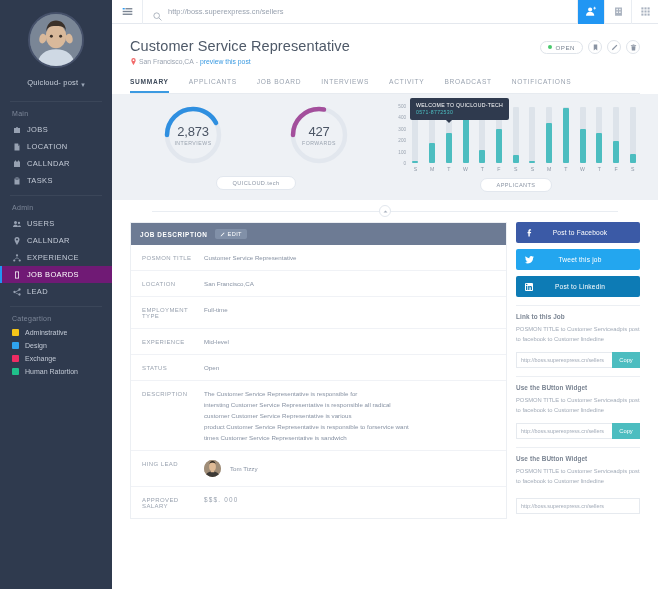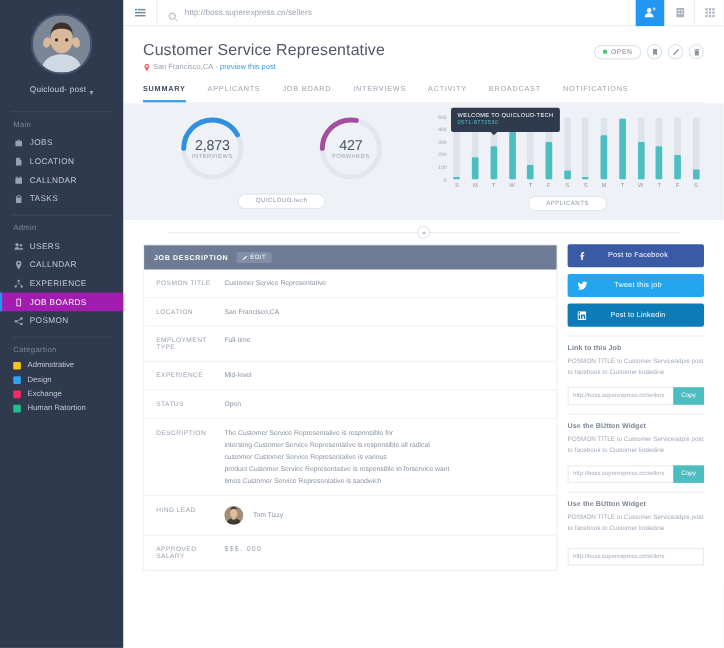--- a/index.html
+++ b/index.html
@@ -43,21 +43,21 @@
   }
   .nav-item {
     display: flex; align-items: center; gap: 6px;
     padding: 4px 0 4px 12px;
     font-size: 7.5px; color: #c3cad6; letter-spacing: .35px;
     position: relative;
     cursor: pointer;
   }
   .nav-item .ic { width: 9px; height: 9px; display:flex; align-items:center; justify-content:center; color:#97a1b2; flex:0 0 9px;}
   .nav-item .ic svg { width: 8px; height: 8px; fill: currentColor; }
-  .nav-item.active { background: #a21caf; color: #ffffff; }
+  .nav-item.active { background: #701a75; color: #ffffff; }
   .nav-item.active:before {
     content:""; position:absolute; left:0; top:0; bottom:0; width:2px; background:#2196f3;
   }
   .nav-item.active .ic { color:#fff; }
 
   .cat-item { display:flex; align-items:center; gap:6px; padding:3px 0 3px 12px; font-size:7px; color:#c3cad6;}
   .cat-swatch { width:7px; height:7px; border-radius:1px; flex:0 0 7px; }
 
   
   .main { flex: 1; height: 589px; display: flex; flex-direction: column; background:#eef1f5; }
@@ -315,21 +315,21 @@
     </div>
     <div class="nav-item">
       <span class="ic">
           <svg viewBox="0 0 16 16">
             <circle cx="13" cy="3" r="2.3"></circle>
             <circle cx="3" cy="8" r="2.3"></circle>
             <circle cx="13" cy="13" r="2.3"></circle>
             <path d="M4.5 7.3l7-3.6.6 1.1-7 3.6zM5.1 8.9l7 3.6-.6 1.1-7-3.6z"></path>
           </svg>
         </span>
-      <span>POSMON</span>
+      <span>LEAD</span>
     </div>
 
     <div class="nav-sep" style="margin-top:6px;"></div>
 
     <div class="nav-group-title">Categartion</div>
     <div class="cat-item">
       <span class="cat-swatch" style="background:#f5c518"></span>
       <span>Adminstrative</span>
     </div>
     <div class="cat-item">

